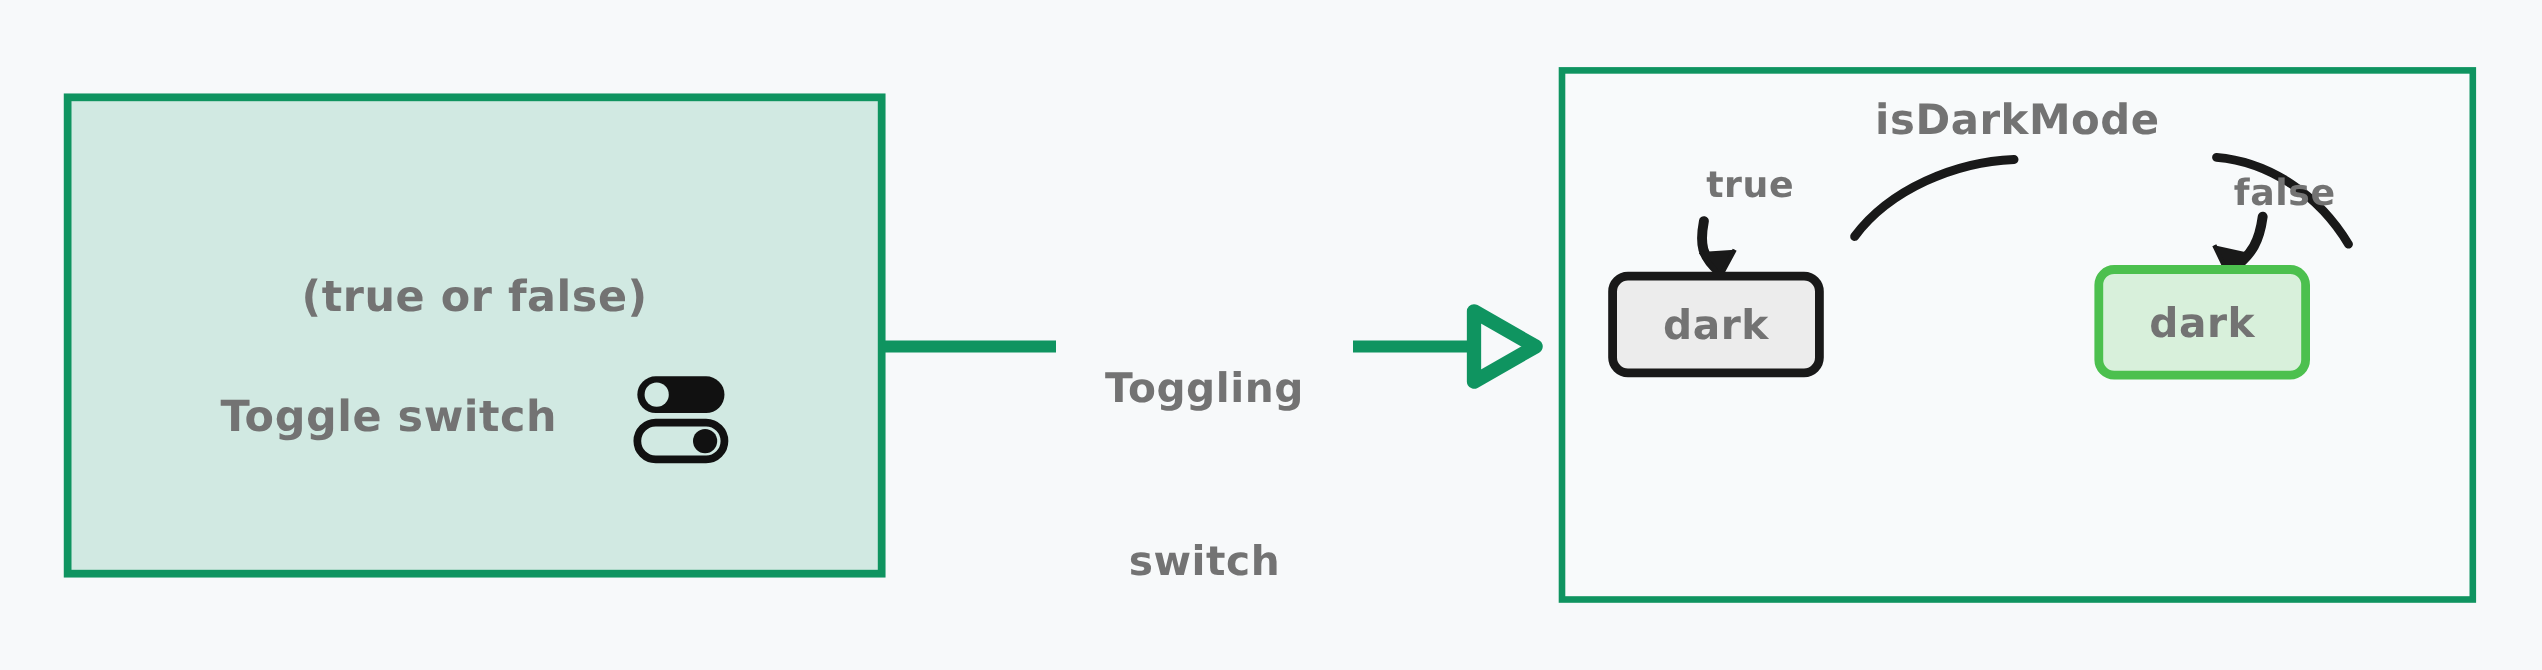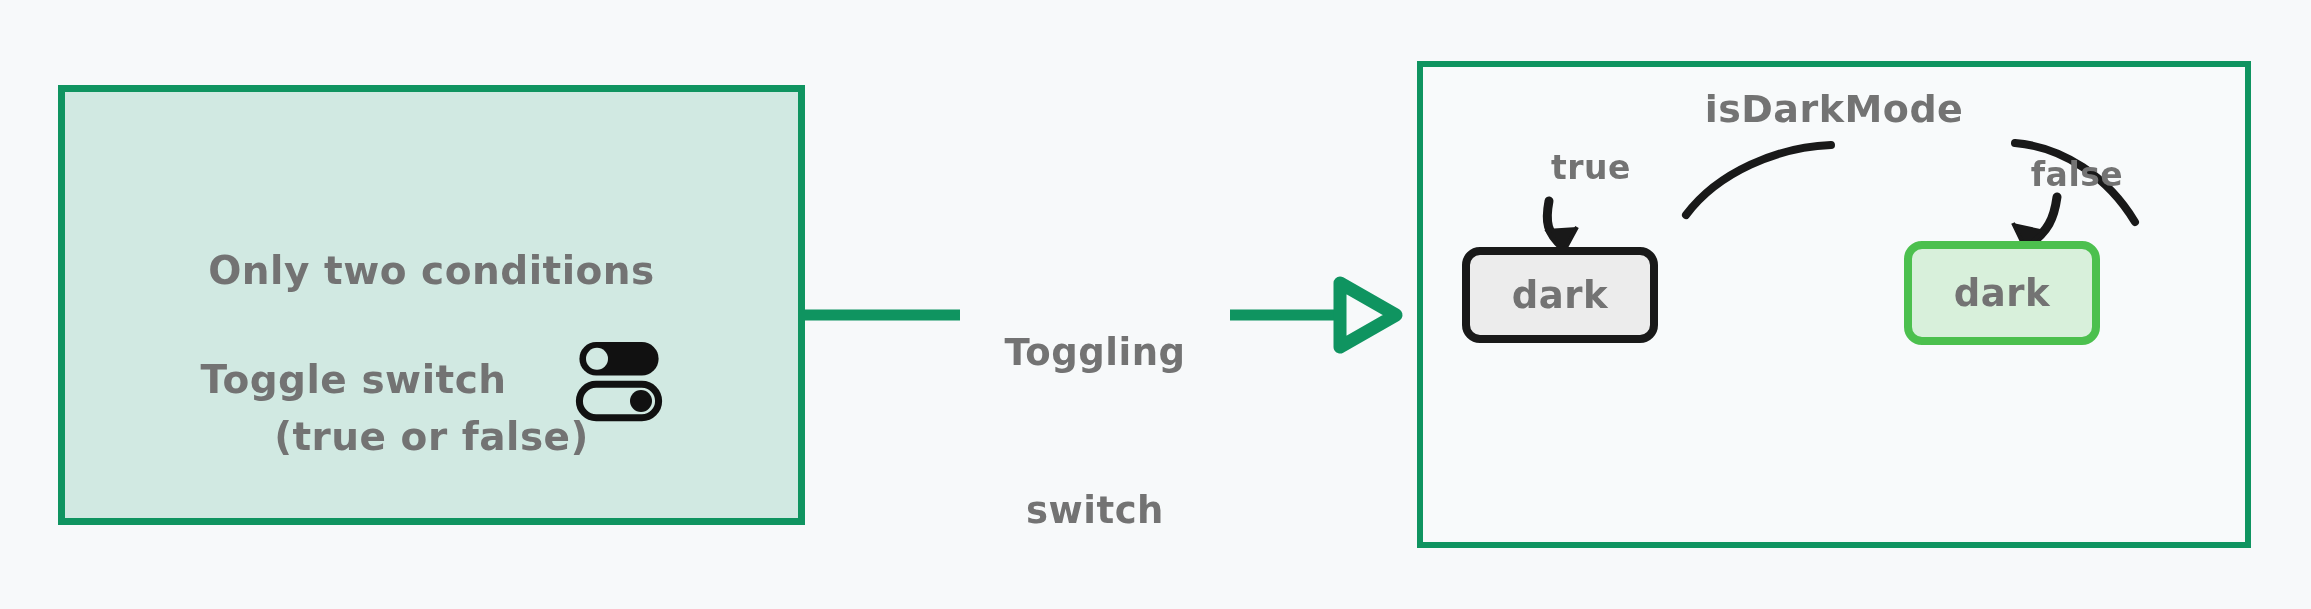--- a/index.html
+++ b/index.html
@@ -171,21 +171,20 @@
   }
 </style>
 </head>
 <body>
 
 <div id="canvas">
 
   <div id="left-panel">
 
     <div id="left-heading" class="hand">
-      <span class="line">Only two conditions</span>
       <span class="line">(true or false)</span>
     </div>
 
     <div id="toggle-row">
       <span id="toggle-label" class="hand">Toggle switch</span>
 
       <svg id="toggle-icon" viewBox="0 0 100 100">
 
         <rect x="5" y="8" width="90" height="38" rx="19" ry="19" fill="#111111"></rect>
         <circle cx="25" cy="27" r="12.5" fill="#d1e9e2"></circle>

